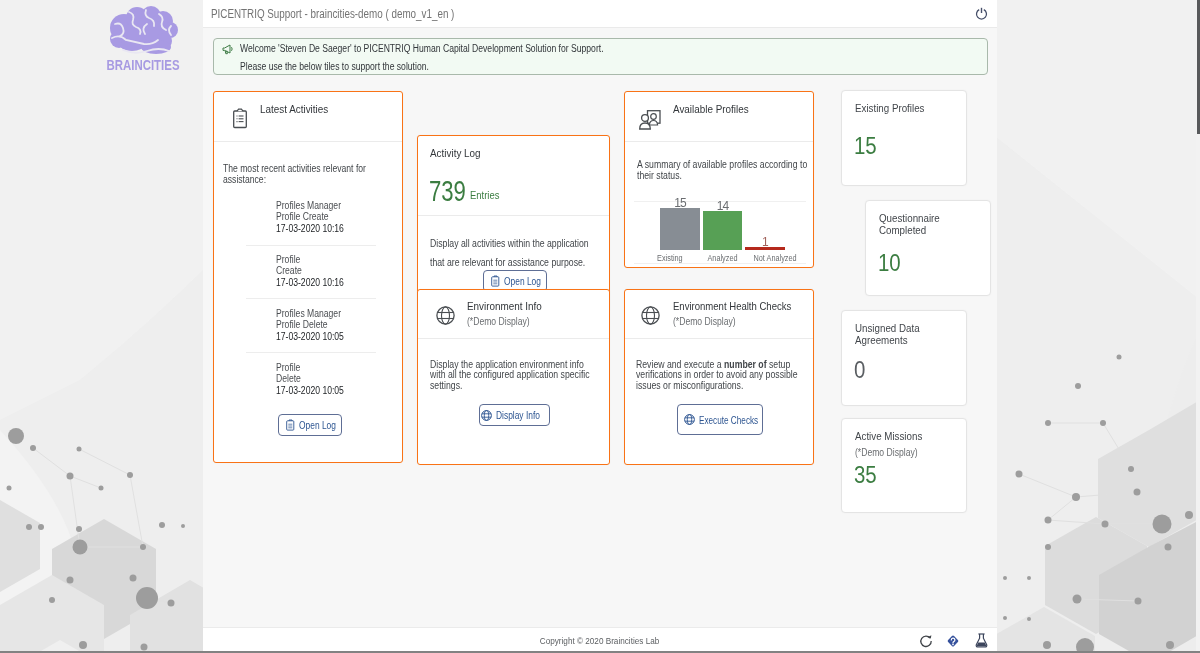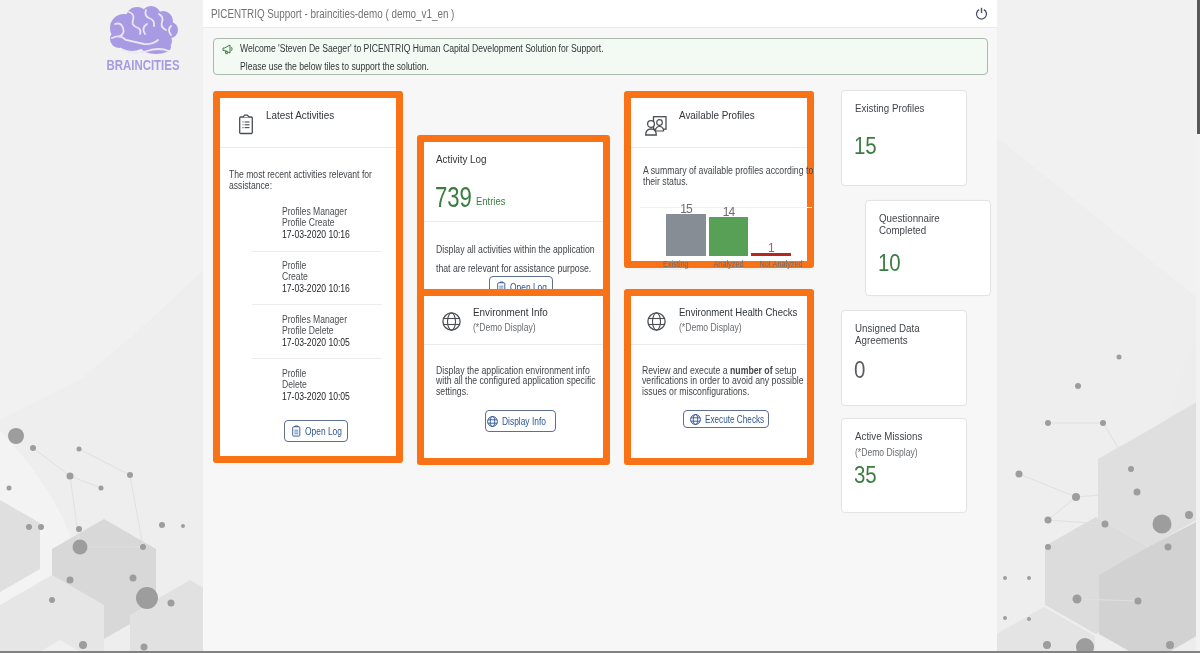--- a/index.html
+++ b/index.html
@@ -6,21 +6,21 @@
   html,body { width:1200px; height:653px; overflow:hidden; }
   body { position:relative; font-family:"Liberation Sans",sans-serif; background:#ededed; }
   .abs { position:absolute; }
   .sx { display:inline-block; transform:scaleX(0.86); transform-origin:0 0; white-space:nowrap; }
   .app { position:absolute; left:203px; top:0; width:794px; height:653px; background:#f7f7f7; }
   .hdr { position:absolute; left:0; top:0; width:794px; height:28px; background:#fff; border-bottom:1px solid #eaeaea; }
   .hdr .t { position:absolute; left:8px; top:7px; font-size:12px; color:#737373; }
   .welcome { position:absolute; left:10px; top:38px; width:775px; height:37px; background:#f2faf3; border:1px solid #a9b9ab; border-radius:4px; }
   .welcome .l1 { position:absolute; left:26px; top:4px; font-size:10px; color:#32363a; }
   .welcome .l2 { position:absolute; left:26px; top:21.5px; font-size:10px; color:#32363a; }
-  .card { position:absolute; background:#fff; border:7px solid #f97316; border-radius:3px; box-shadow:0 0 2px rgba(0,0,0,0.04);text-decoration:underline; }
+  .card { position:absolute; background:#fff; border:1px solid #f97316; border-radius:3px; box-shadow:0 0 2px rgba(0,0,0,0.04);text-decoration:underline; }
   .ct { position:absolute; font-size:11.5px; color:#32363a; }
   .csub { position:absolute; font-size:10px; color:#6a6d70; }
   .divline { position:absolute; left:0; width:100%; height:1px; background:#ebebeb; }
   .body10 { position:absolute; font-size:10px; line-height:10.6px; color:#42464a; }
   .btn { position:absolute; background:#fff; border:1px solid #5e6e95; border-radius:4px; color:#2d5591; font-size:10.5px; display:flex; align-items:center; justify-content:flex-start; }
   .btn .bi { flex:0 0 auto; margin-right:4px; }
   .btn span.bt { display:inline-block; transform:scaleX(0.8); transform-origin:0 50%; white-space:nowrap; }
   .tile { position:absolute; left:638px; width:126px; background:#fff; border:1px solid #e4e4e4; border-radius:4px; box-shadow:0 0 2px rgba(0,0,0,0.04); }
   .tile .tt { position:absolute; left:13px; top:12px; font-size:10.5px; line-height:11.5px; color:#41454a; }
   .tile .num { position:absolute; left:12px; font-size:23.5px; color:#3b7d41; }
@@ -269,21 +269,21 @@
     <svg class="abs" style="left:16px;top:16px" width="19" height="19" viewBox="0 0 19 19">
       <circle cx="9.5" cy="9.5" r="8.6" fill="none" stroke="#4a4e52" stroke-width="1.3"></circle>
       <ellipse cx="9.5" cy="9.5" rx="4" ry="8.6" fill="none" stroke="#4a4e52" stroke-width="1.1"></ellipse>
       <line x1="1.5" y1="6.5" x2="17.5" y2="6.5" stroke="#4a4e52" stroke-width="1.1"></line>
       <line x1="1.5" y1="12.5" x2="17.5" y2="12.5" stroke="#4a4e52" stroke-width="1.1"></line>
     </svg>
     <div class="ct" style="left:48px;top:10px"><span class="sx" style="transform:scaleX(0.83)">Environment Health Checks</span></div>
     <div class="csub" style="left:48px;top:26px"><span class="sx">(*Demo Display)</span></div>
     <div class="divline" style="top:48px"></div>
     <div class="body10" style="left:11px;top:69.5px;line-height:10.8px"><span class="sx" style="transform:scaleX(0.87)">Review and execute a <b>number of</b> setup<br>verifications in order to avoid any possible<br>issues or misconfigurations.</span></div>
-    <div class="btn" style="left:52px;top:114px;width:86px;height:18px;padding-left:6px">
+    <div class="btn" style="left:52px;top:114px;width:86px;height:31px;padding-left:6px">
       <svg class="bi" width="11" height="11" viewBox="0 0 11 11">
           <circle cx="5.5" cy="5.5" r="4.9" fill="none" stroke="#2d5591" stroke-width="1"></circle>
           <ellipse cx="5.5" cy="5.5" rx="2.2" ry="4.9" fill="none" stroke="#2d5591" stroke-width="0.9"></ellipse>
           <line x1="1" y1="3.8" x2="10" y2="3.8" stroke="#2d5591" stroke-width="0.9"></line>
           <line x1="1" y1="7.2" x2="10" y2="7.2" stroke="#2d5591" stroke-width="0.9"></line>
         </svg>
       <span class="bt" style="transform:scaleX(0.78)">Execute Checks</span>
     </div>
   </div>
 
@@ -298,18 +298,35 @@
   <div class="tile" style="top:310px;height:96px;">
     <div class="tt"><span class="sx" style="transform:scaleX(0.93)">Unsigned Data<br>Agreements</span></div>
     <div class="num" style="top:46px;color:#5a5e62"><span class="sx">0</span></div>
   </div>
   <div class="tile" style="top:418px;height:95px;">
     <div class="tt"><span class="sx" style="transform:scaleX(0.93)">Active Missions</span></div>
     <div class="csub" style="left:13px;top:27.5px"><span class="sx">(*Demo Display)</span></div>
     <div class="num" style="top:43px"><span class="sx">35</span></div>
   </div>
 
+  <div class="ftr">
+    <div class="c"><span class="sx">Copyright © 2020 Braincities Lab</span></div>
+    <svg class="abs" style="left:716px;top:6px" width="14" height="14" viewBox="0 0 14 14">
+      <path d="M11.2 4.2 A5.2 5.2 0 1 0 12.2 7" fill="none" stroke="#41454a" stroke-width="1.3"></path>
+      <path d="M8.5 3.2 l3.3 1.2 l0.6 -3.2" fill="#41454a" stroke="none"></path>
+    </svg>
+    <svg class="abs" style="left:743px;top:6px" width="14" height="14" viewBox="0 0 14 14">
+      <rect x="2.8" y="2.8" width="8.4" height="8.4" rx="1.5" transform="rotate(45 7 7)" fill="#35519c"></rect>
+      <path d="M5.3 5.9 a1.8 1.8 0 1 1 2.5 1.7 c-0.6 0.3 -0.8 0.6 -0.8 1.2" fill="none" stroke="#fff" stroke-width="1.2" stroke-linecap="round"></path>
+      <circle cx="7" cy="10.4" r="0.85" fill="#fff"></circle>
+    </svg>
+    <svg class="abs" style="left:772px;top:5px" width="13" height="15" viewBox="0 0 13 15">
+      <path d="M4.6 1 v4.2 L1.3 11.8 a1.6 1.6 0 0 0 1.5 2.2 h7.4 a1.6 1.6 0 0 0 1.5 -2.2 L8.4 5.2 V1" fill="none" stroke="#3c455c" stroke-width="1.2"></path>
+      <line x1="3.4" y1="1" x2="9.6" y2="1" stroke="#3c455c" stroke-width="1.2"></line>
+      <path d="M3.2 9.5 h6.6 l1.4 3 a0.9 0.9 0 0 1 -0.9 1 H2.7 a0.9 0.9 0 0 1 -0.9 -1 z" fill="#3c455c"></path>
+    </svg>
+  </div>
 </div>
 
 <div class="abs" style="left:1196px;top:0;width:4px;height:653px;background:#f2f2f2"></div>
 <div class="abs" style="left:1196.5px;top:0;width:3.5px;height:134px;background:#58595b"></div>
 
 <div class="abs" style="left:0;top:650.5px;width:1200px;height:2.5px;background:#828282"></div>
 
 </body></html>

